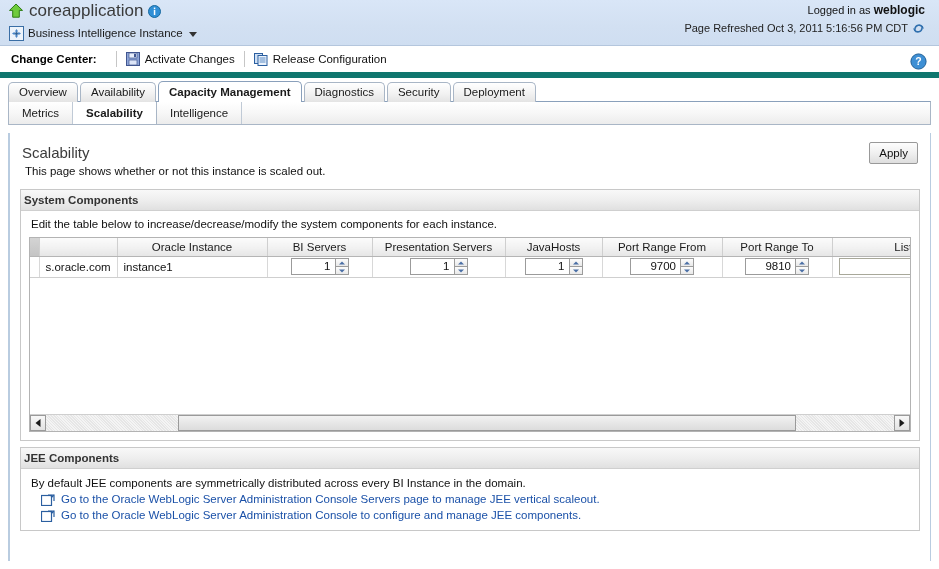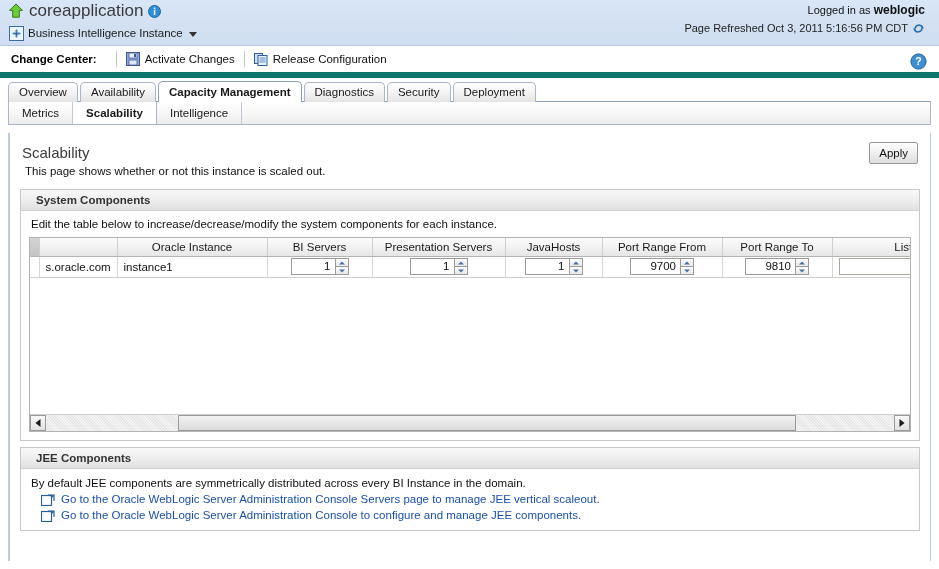--- a/index.html
+++ b/index.html
@@ -269,21 +269,21 @@
     box-sizing: border-box;
   }
   .section-head {
     height: 21px;
     line-height: 20px;
     background: linear-gradient(to bottom, #f8f8f8 0%, #ededed 55%, #e0e0e0 100%);
     border-bottom: 1px solid #cfcfcf;
     font-weight: bold;
     font-size: 11.5px;
     color: #333;
-    padding-left: 15px;
+    padding-left: 3px;
     box-sizing: border-box;
   }
   .section-body {
     padding: 7px 8px 8px 8px;
   }
   .section-desc {
     font-size: 11.5px;
     color: #111;
     margin: 0 0 7px 2px;
   }

